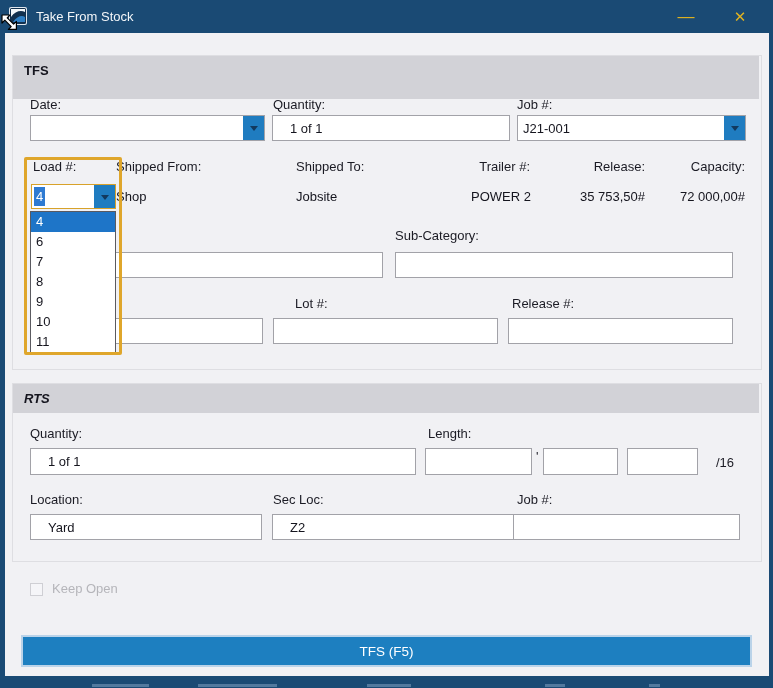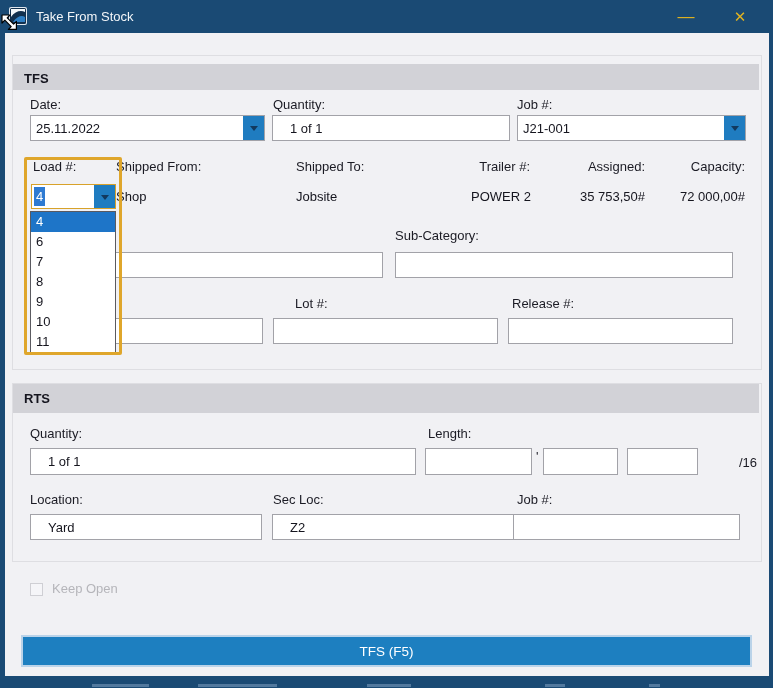--- a/index.html
+++ b/index.html
@@ -76,45 +76,44 @@
       <path d="M4 15 C8 9, 13 8, 16 10 L16 15 Z" fill="#2f7fc4"></path>
     </svg>
     <div class="window-title">Take From Stock</div>
     <button class="caption-btn min">—</button>
     <button class="caption-btn close">✕</button>
   </div>
 
   <div class="content"></div>
 
   <div class="group" style="left:12px;top:55px;width:748px;height:313px;"></div>
-  <div class="group-header" style="left:13px;top:64px;width:746px;height:26px;">TFS</div>
+  <div class="group-header" style="left:13px;top:56px;width:746px;height:43px;">TFS</div>
 
   <div class="lbl" style="left:30px;top:97px;">Date:</div>
   <div class="lbl" style="left:273px;top:97px;">Quantity:</div>
   <div class="lbl" style="left:517px;top:97px;">Job #:</div>
 
   <div class="combo" style="left:30px;top:115px;width:235px;">
-    <input class="cin" value="25.11.2022" style="">
     <button class="ddbtn">
         <span class="arr"></span>
       </button>
   </div>
   <input class="field" style="left: 272px; top: 115px; width: 238px;" value="1 of 1">
   <div class="combo" style="left:517px;top:115px;width:229px;">
     <input class="cin" value="J21-001" style="">
     <button class="ddbtn">
         <span class="arr"></span>
       </button>
   </div>
 
   <div class="lbl" style="left:33px;top:159px;">Load #:</div>
   <div class="lbl" style="left:116px;top:159px;">Shipped From:</div>
   <div class="lbl" style="left:296px;top:159px;">Shipped To:</div>
   <div class="lbl r" style="right:243px;top:159px;">Trailer #:</div>
-  <div class="lbl r" style="right:128px;top:159px;">Assigned:</div>
+  <div class="lbl r" style="right:128px;top:159px;">Release:</div>
   <div class="lbl r" style="right:28px;top:159px;">Capacity:</div>
 
   <div class="val" style="left:116px;top:189px;">Shop</div>
   <div class="val" style="left:296px;top:189px;">Jobsite</div>
   <div class="val r" style="right:242px;top:189px;">POWER 2</div>
   <div class="val r" style="right:128px;top:189px;">35 753,50#</div>
   <div class="val r" style="right:28px;top:189px;">72 000,00#</div>
 
   <div class="load-combo">
     <span class="sel">4</span>
@@ -138,31 +137,31 @@
 
   <div class="lbl" style="left:295px;top:296px;">Lot #:</div>
   <div class="lbl" style="left:512px;top:296px;">Release #:</div>
   <input class="field" style="left: 32px; top: 318px; width: 231px;">
   <input class="field" style="left: 273px; top: 318px; width: 225px;" value="">
   <input class="field" style="left: 508px; top: 318px; width: 225px;" value="">
 
   <div class="annotation"></div>
 
   <div class="group" style="left:12px;top:383px;width:748px;height:177px;"></div>
-  <div class="group-header" style="left:13px;top:384px;width:746px;height:29px;">RTS</div>
+  <div class="group-header" style="left:13px;top:384px;width:746px;height:29px;font-style:italic;">RTS</div>
 
   <div class="lbl" style="left:30px;top:426px;">Quantity:</div>
   <div class="lbl" style="left:428px;top:426px;">Length:</div>
 
   <input class="field" style="left: 30px; top: 448px; width: 386px; height: 27px;" value="1 of 1">
   <input class="field" style="left: 425px; top: 448px; width: 107px; height: 27px;" value="">
   <div class="unit" style="left:536px;top:449px;">'</div>
   <input class="field" style="left: 543px; top: 448px; width: 75px; height: 27px;" value="">
   <input class="field" style="left: 627px; top: 448px; width: 71px; height: 27px;" value="">
-  <div class="unit" style="left:739px;top:455px;">/16</div>
+  <div class="unit" style="left:716px;top:455px;">/16</div>
 
   <div class="lbl" style="left:30px;top:492px;">Location:</div>
   <div class="lbl" style="left:273px;top:492px;">Sec Loc:</div>
   <div class="lbl" style="left:517px;top:492px;">Job #:</div>
 
   <input class="field" style="left: 30px; top: 514px; width: 232px;" value="Yard">
   <input class="field" style="left: 272px; top: 514px; width: 264px;" value="Z2">
   <input class="field" style="left: 513px; top: 514px; width: 227px;" value="">
 
   <div class="checkbox"></div>

